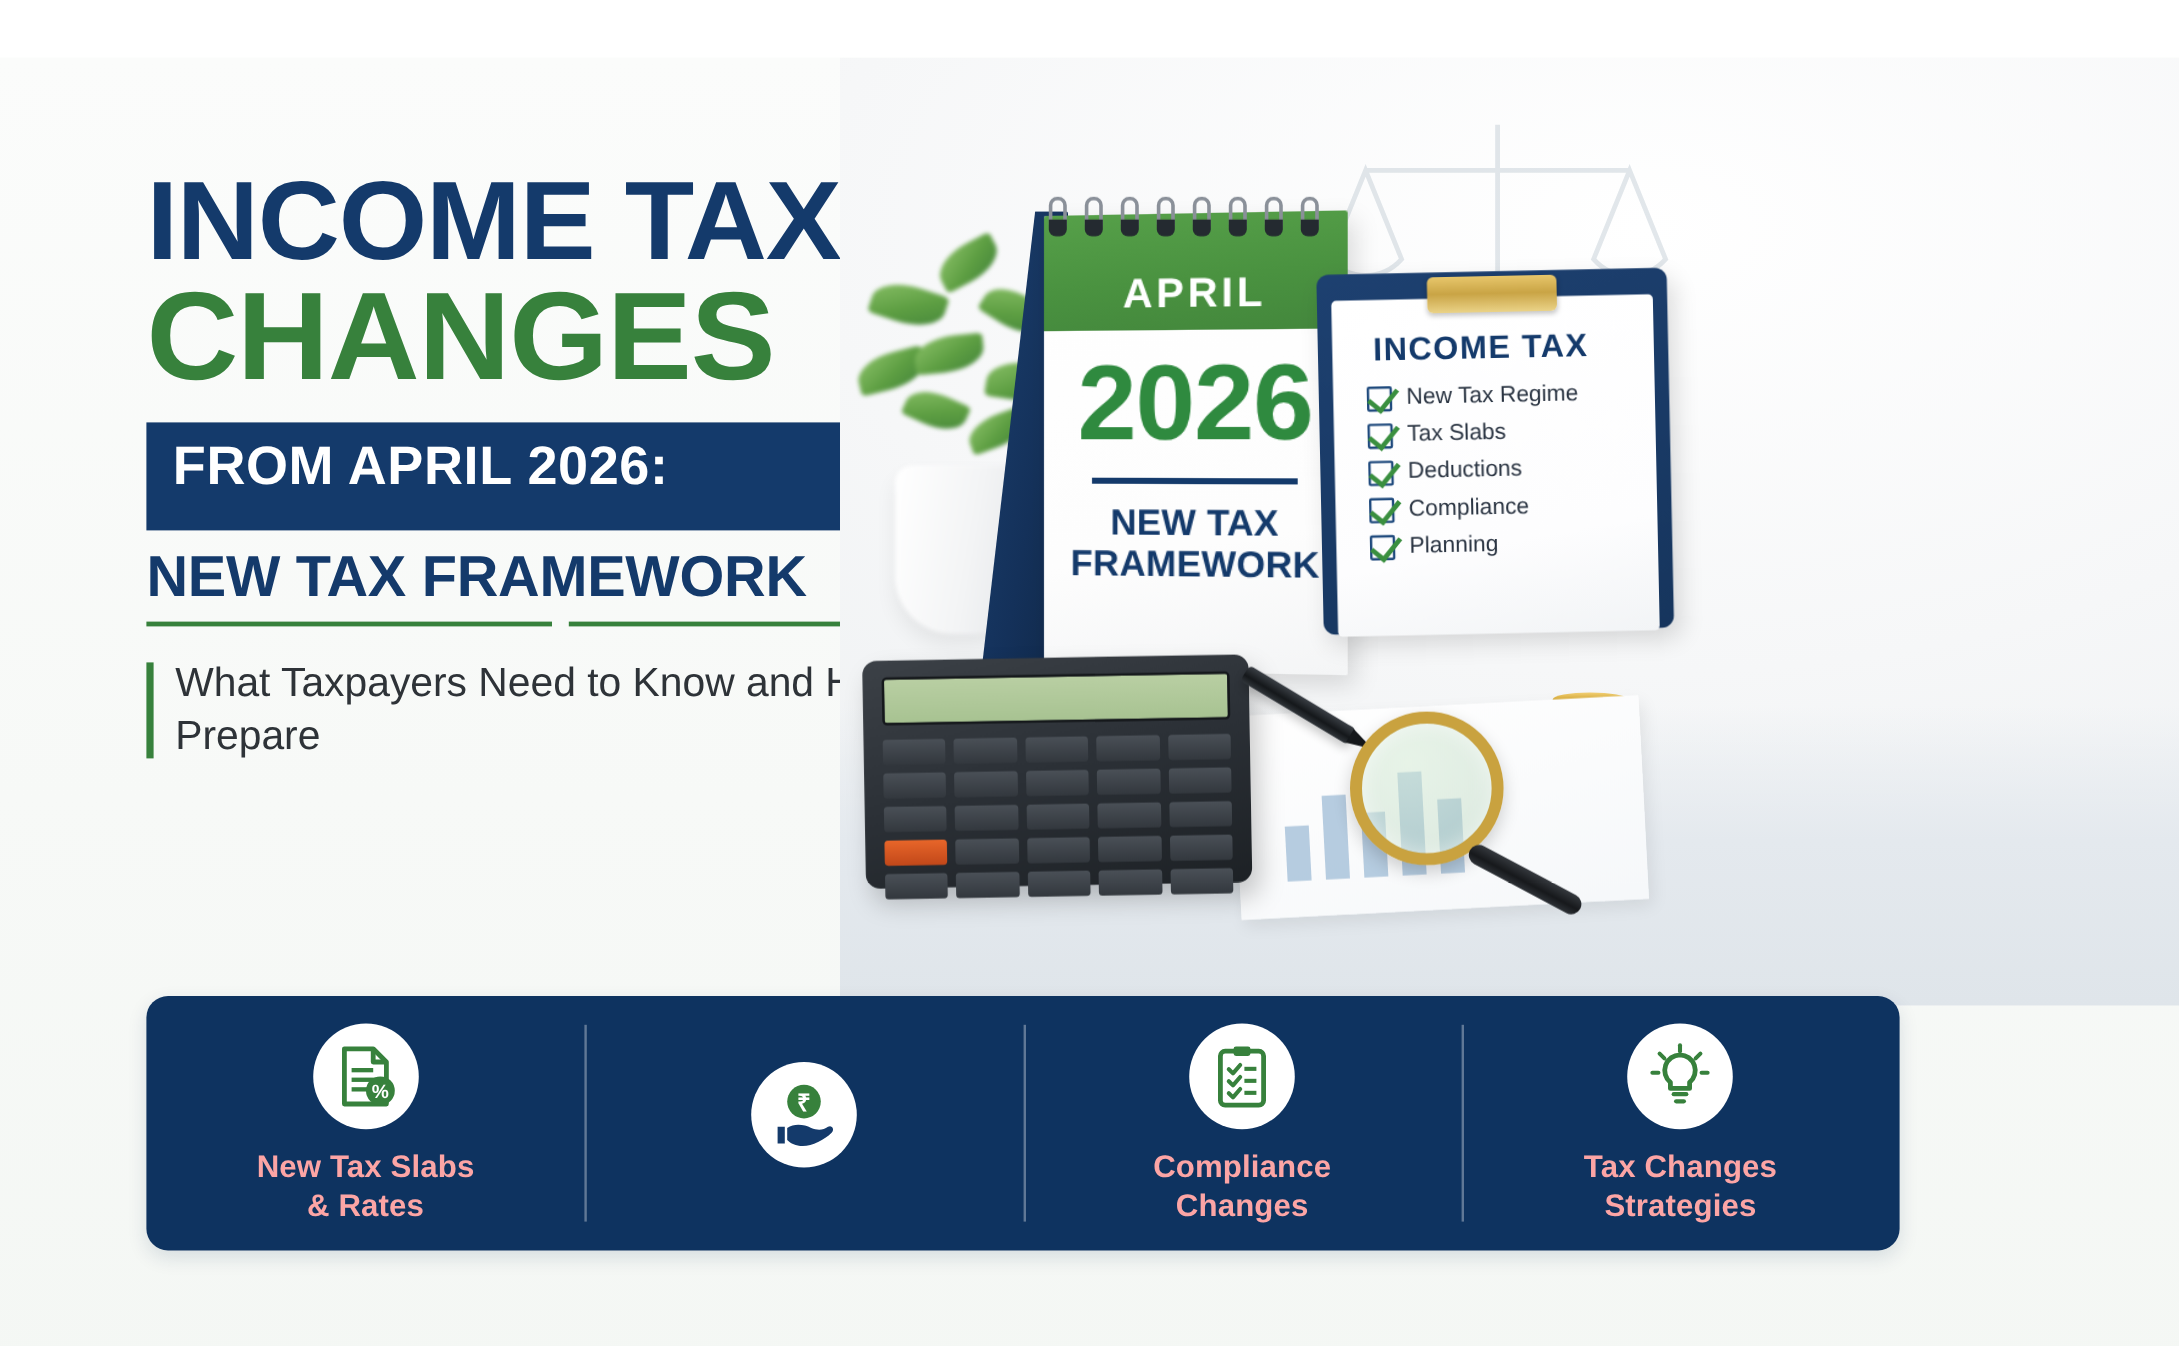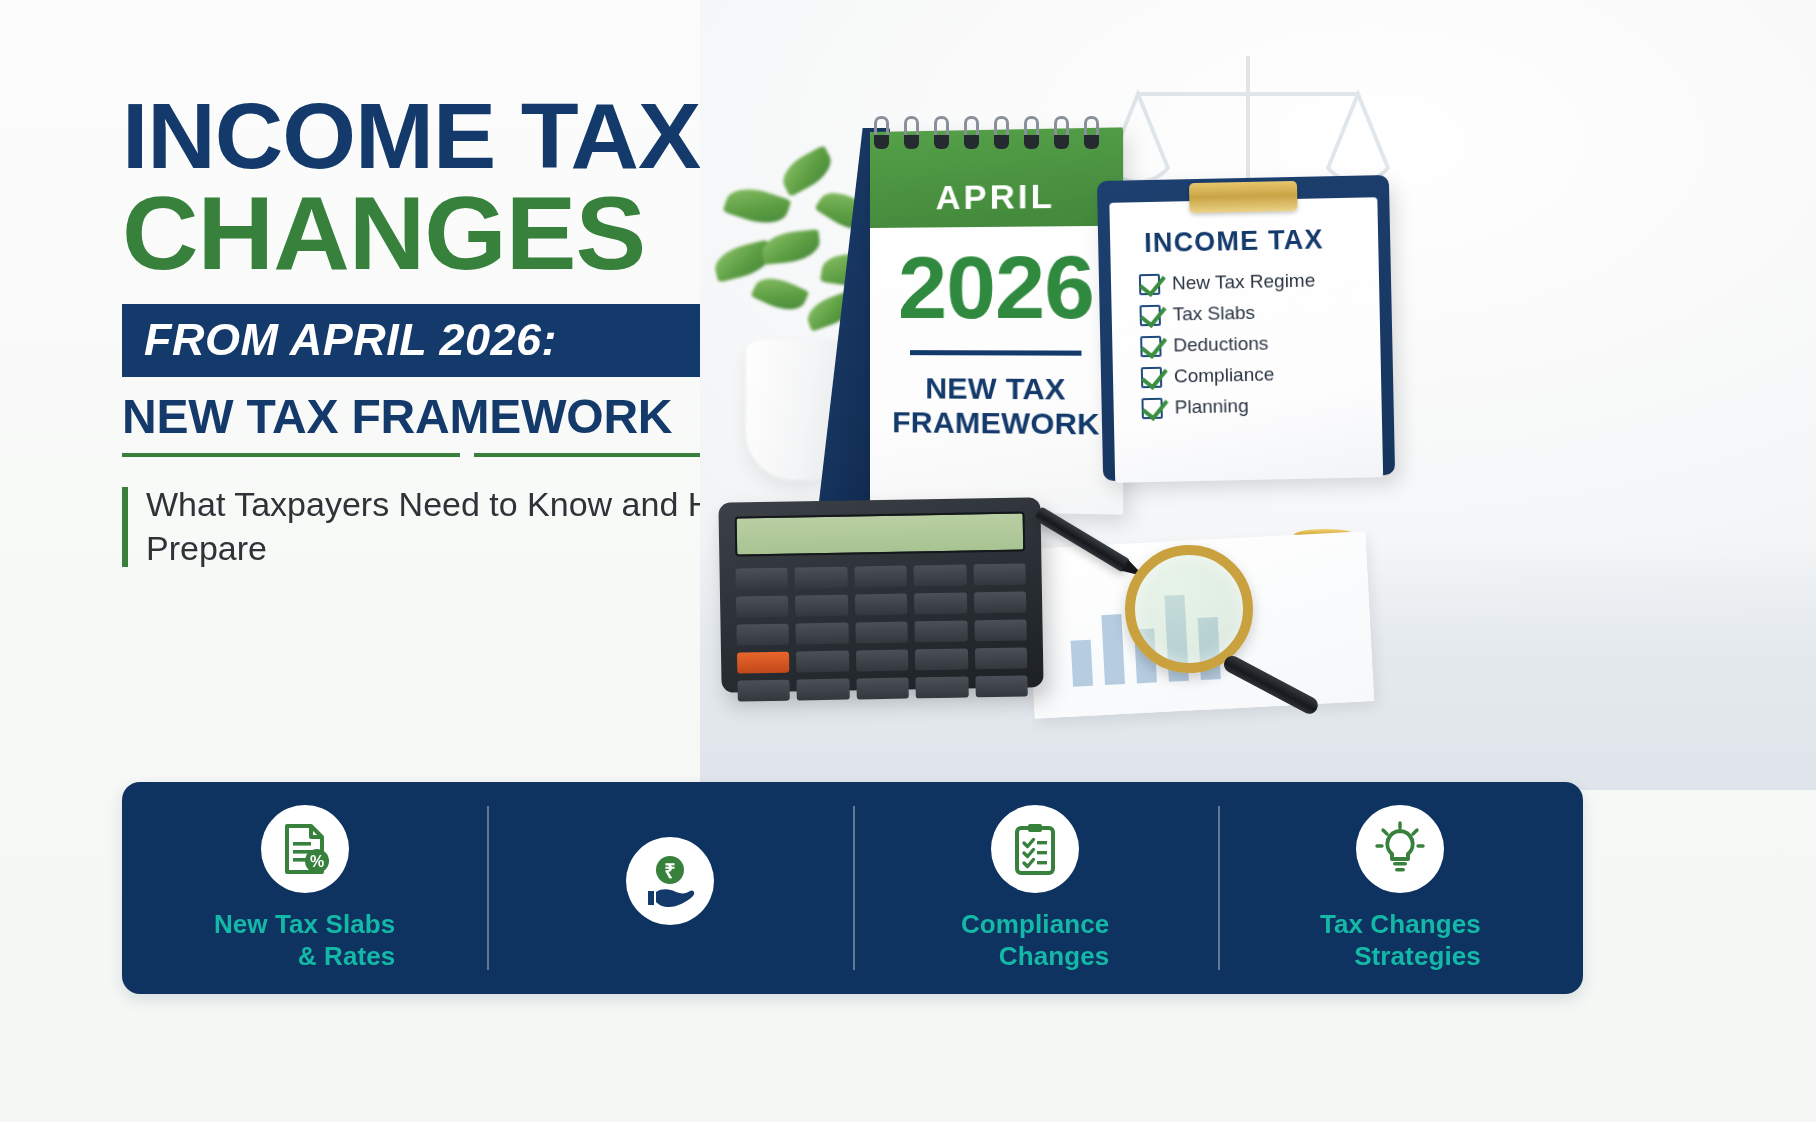--- a/index.html
+++ b/index.html
@@ -10,20 +10,21 @@
     background: #ffffff;
     font-family: "Liberation Sans", sans-serif;
     overflow: hidden;
   }
 
   #stage {
     position: relative;
     width: 1816px;
     height: 952px;
     background: #ffffff;
+    margin-top: 48px;
   }
 
   
   .canvas {
     position: absolute;
     left: 0px;
     top: 0px;
     width: 1816px;
     height: 1122px;
     background: linear-gradient(180deg, #fbfcfb 0%, #f7f9f7 55%, #f4f7f4 100%);
@@ -60,22 +61,21 @@
     white-space: nowrap;
     transform: scaleX(1.02);
     transform-origin: left center;
   }
 
   .h-band {
     margin-top: 20px;
     background: #143a6b;
     display: block;
     width: 690px;
-    padding: 13px 22px 15px 22px;
-    font-style: italic;
+    padding: 13px 22px 32px 22px;
   }
   .h-band span {
     font-size: 45px;
     font-weight: 700;
     color: #ffffff;
     letter-spacing: 0.5px;
     line-height: 1;
     display: block;
     white-space: nowrap;
   }
@@ -513,25 +513,25 @@
     width: 88px;
     height: 88px;
     border-radius: 50%;
     background: #ffffff;
     display: flex;
     align-items: center;
     justify-content: center;
     margin-bottom: 16px;
   }
   .f-label {
-    color: #14b8a6;
+    color: #fca5a5;
     font-size: 26px;
     font-weight: 700;
     line-height: 1.22;
-    text-align: right;
+    text-align: center;
     letter-spacing: 0.1px;
     white-space: pre-line;
   }
 </style>
 </head>
 <body>
 
 <div id="stage">
   <div class="canvas">
 

